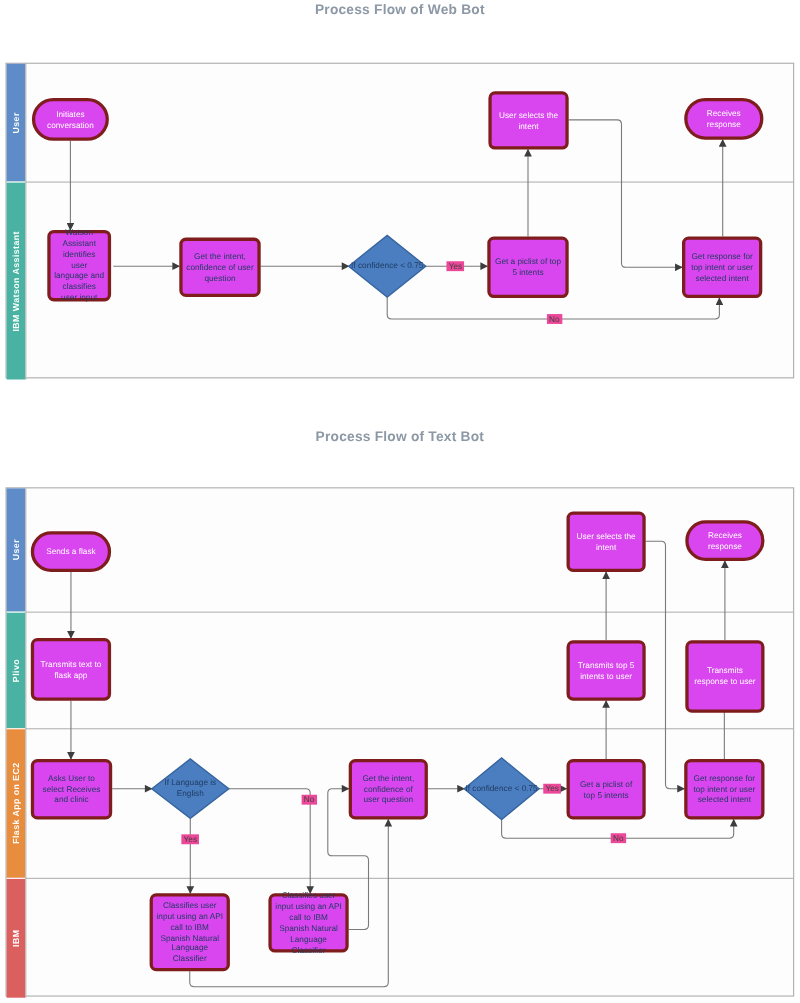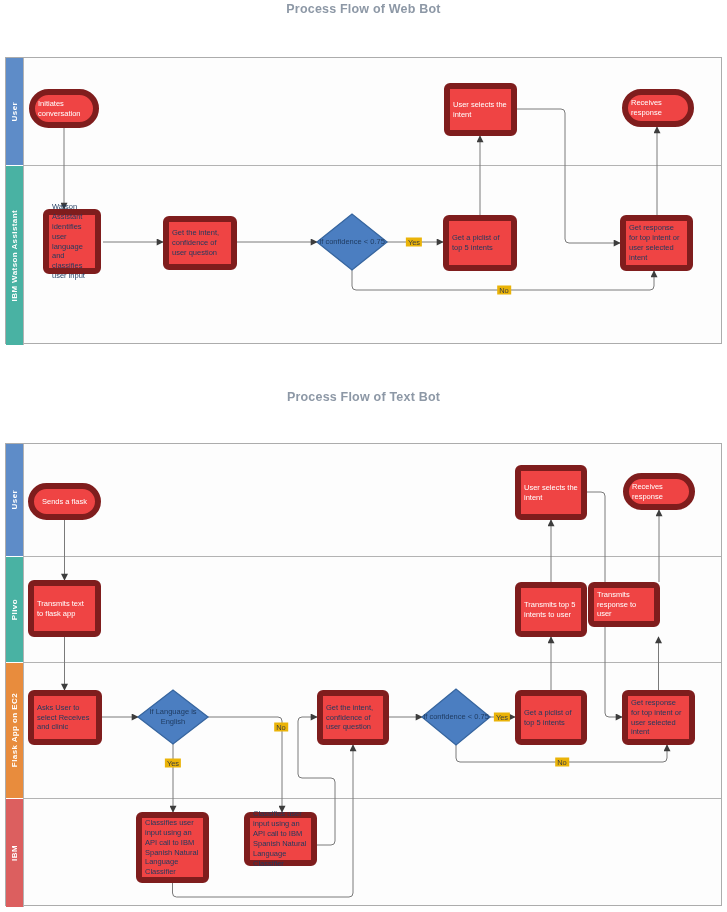--- a/index.html
+++ b/index.html
@@ -13,29 +13,29 @@
   .lane-header{width:17px;flex:none;display:flex;align-items:center;justify-content:center;
                box-sizing:border-box;}
   .lane + .lane .lane-header{border-top:1px solid #ffffff;}
   .lane-body{flex:1;box-sizing:border-box;border-left:1px solid #b3b3b3;}
   .lane + .lane .lane-body{border-top:1px solid #b3b3b3;}
   .lane-label{writing-mode:vertical-rl;transform:rotate(180deg);color:#fff;font-weight:bold;
               font-size:8px;letter-spacing:.4px;white-space:nowrap;}
   svg.edges{position:absolute;left:0;top:0;z-index:1;}
   svg.edges path.conn{fill:none;stroke:#7a7a7a;stroke-width:1;}
   svg.edges polygon.decision{fill:#4b7ec1;stroke:#36659f;stroke-width:1.3;}
-  .node{position:absolute;z-index:2;box-sizing:border-box;background:#ef4444;
-        border:6px solid #7f1d1d;border-radius:6px;color:#ffffff;font-size:7.5px;
+  .node{position:absolute;z-index:2;box-sizing:border-box;background:#d946ef;
+        border:3px solid #7f1d1d;border-radius:6px;color:#ffffff;font-size:7.5px;
         line-height:1.32;display:flex;align-items:center;justify-content:center;
-        text-align:left;padding:2px 3px;}
+        text-align:center;padding:2px 3px;}
   .stadium{border-radius:20px;}
   .dark{color:#1e3a5f;}
   .dlabel{position:absolute;z-index:2;display:flex;align-items:center;justify-content:center;
           text-align:center;color:#1e3a5f;font-size:7.5px;line-height:1.3;}
-  .elabel{position:absolute;z-index:3;transform:translate(-50%,-50%);background:#eab308;
+  .elabel{position:absolute;z-index:3;transform:translate(-50%,-50%);background:#ec4899;
           padding:0 2px;font-size:7.5px;color:#3e3e3e;}
 </style>
 </head>
 <body>
 
 <div class="title" style="top:2px">Process Flow of Web Bot</div>
 <div class="title" style="top:390px">Process Flow of Text Bot</div>
 
 <div class="swimlane" style="left:5px;top:57px;width:717px;height:287px">
   <div class="lane" style="height:107px">
@@ -131,20 +131,20 @@
 <div class="node" style="left:28px;top:580px;width:73px;height:57px">Transmits text to flask app</div>
 <div class="node dark" style="left:28px;top:690px;width:74px;height:55px">Asks User to select Receives and clinic</div>
 <div class="dlabel" style="left:140px;top:697px;width:66px;height:40px">If Language is English</div>
 <div class="node dark" style="left:136px;top:812px;width:73px;height:71px">Classifies user input using an API call to IBM Spanish Natural Language Classifier</div>
 <div class="node dark" style="left:244px;top:812px;width:73px;height:54px">Classifies user input using an API call to IBM Spanish Natural Language Classifier</div>
 <div class="node dark" style="left:317px;top:690px;width:72px;height:55px">Get the intent, confidence of user question</div>
 <div class="dlabel" style="left:423px;top:697px;width:66px;height:40px">If confidence &lt; 0.75</div>
 <div class="node dark" style="left:515px;top:690px;width:72px;height:55px">Get a piclist  of top 5 intents</div>
 <div class="node dark" style="left:622px;top:690px;width:73px;height:55px">Get response for top intent or user selected intent</div>
 <div class="node" style="left:515px;top:582px;width:72px;height:55px">Transmits top 5 intents to user</div>
-<div class="node" style="left:588px;top:582px;width:72px;height:45px">Transmits response to user</div>
+<div class="node" style="left:623px;top:582px;width:72px;height:66px">Transmits response to user</div>
 <div class="node" style="left:515px;top:465px;width:72px;height:55px">User selects the intent</div>
 <div class="node stadium" style="left:623px;top:473px;width:72px;height:37px">Receives response</div>
 
 <div class="elabel" style="left:173px;top:763px">Yes</div>
 <div class="elabel" style="left:281px;top:727px">No</div>
 <div class="elabel" style="left:502px;top:717px">Yes</div>
 <div class="elabel" style="left:562px;top:762px">No</div>
 
 </body></html>

